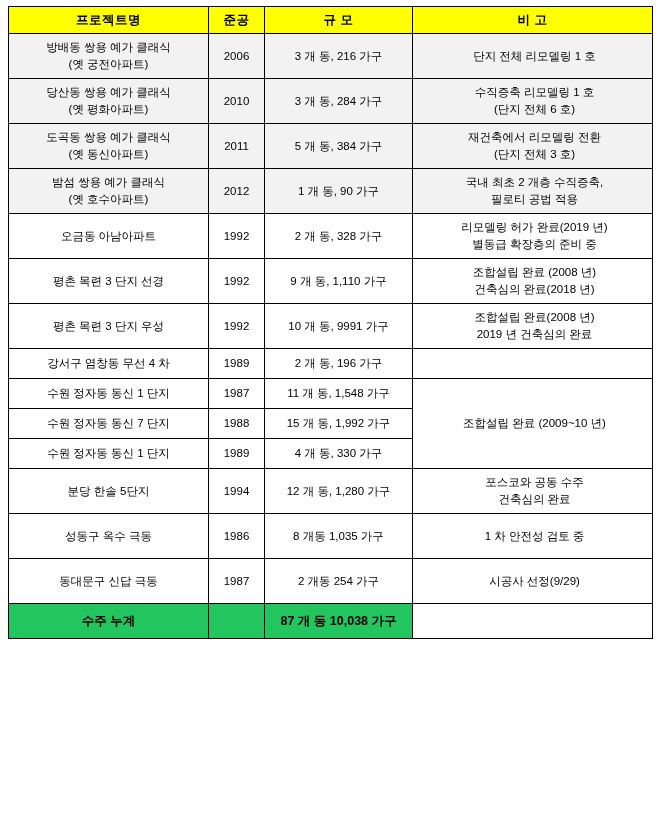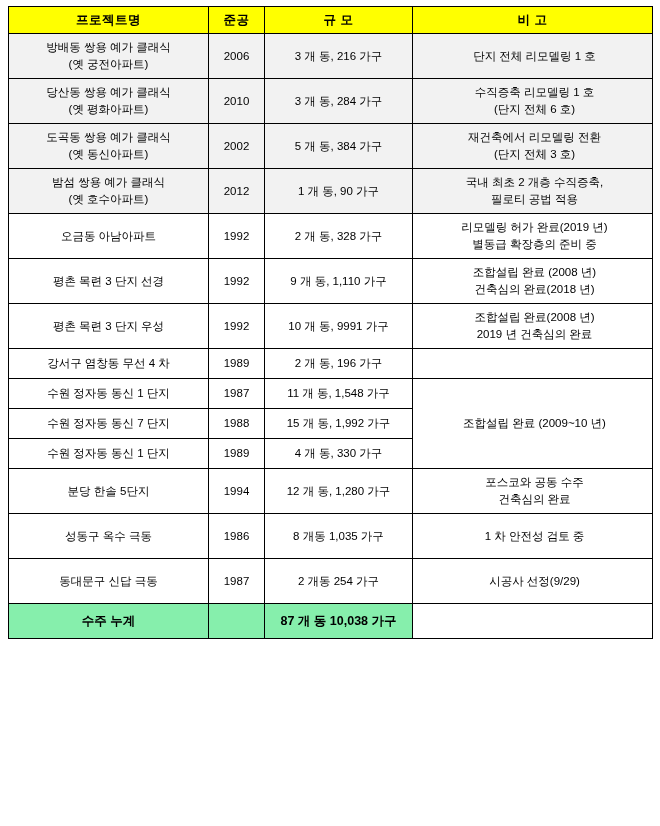--- a/index.html
+++ b/index.html
@@ -58,21 +58,21 @@
   td.note {
     text-align: left;
   }
   td.note .cellwrap {
     padding-left: 8px;
   }
   tr.shade td {
     background: #f2f2f2;
   }
   tr.total td {
-    background: #86efac;
+    background: #22c55e;
     font-weight: bold;
     height: 34px;
     font-size: 12.5px;
   }
   tr.total td.note {
     background: #ffffff;
   }
 </style>
 </head>
 <body>
@@ -135,21 +135,21 @@
 (단지 전체 6 호)</div>
           </td>
       </tr>
 
       <tr class="shade tall">
         <td>
             <div class="cellwrap">도곡동 쌍용 예가 클래식
 (옛 동신아파트)</div>
           </td>
         <td>
-            <div class="cellwrap">2002</div>
+            <div class="cellwrap">2011</div>
           </td>
         <td>
             <div class="cellwrap">5 개 동, 384 가구</div>
           </td>
         <td class="note">
             <div class="cellwrap">재건축에서 리모델링 전환
 (단지 전체 3 호)</div>
           </td>
       </tr>
 

